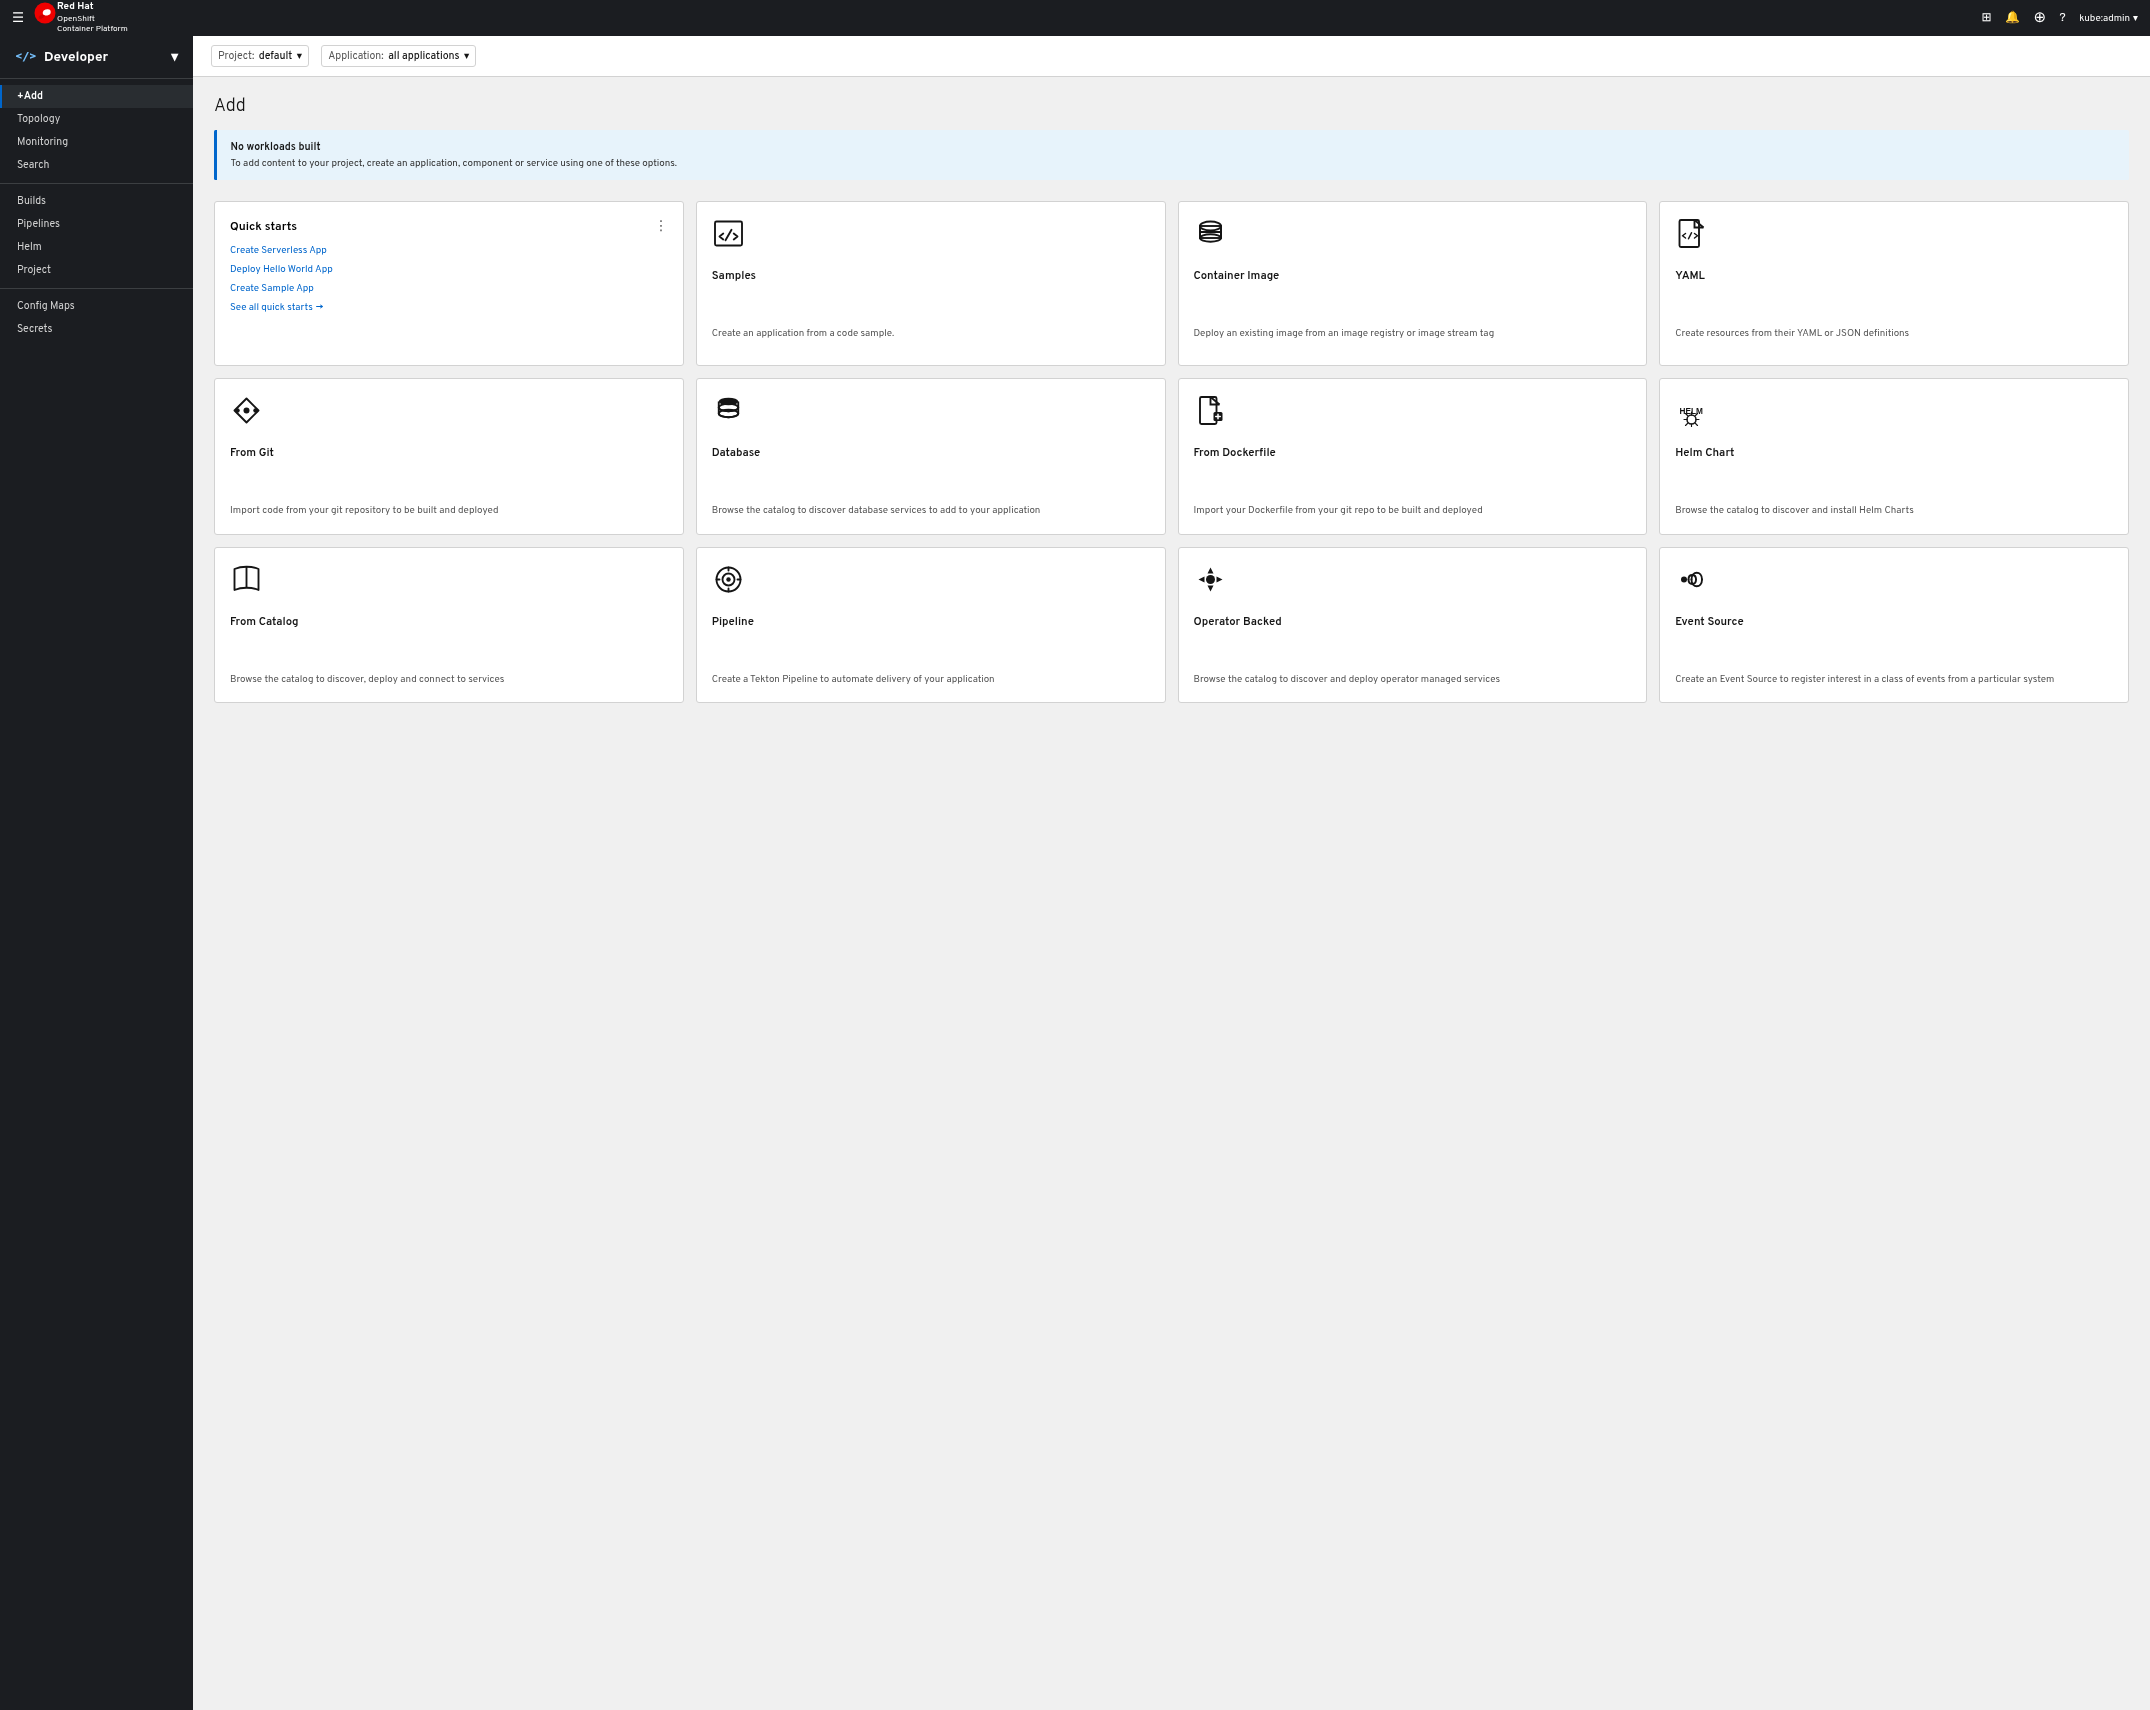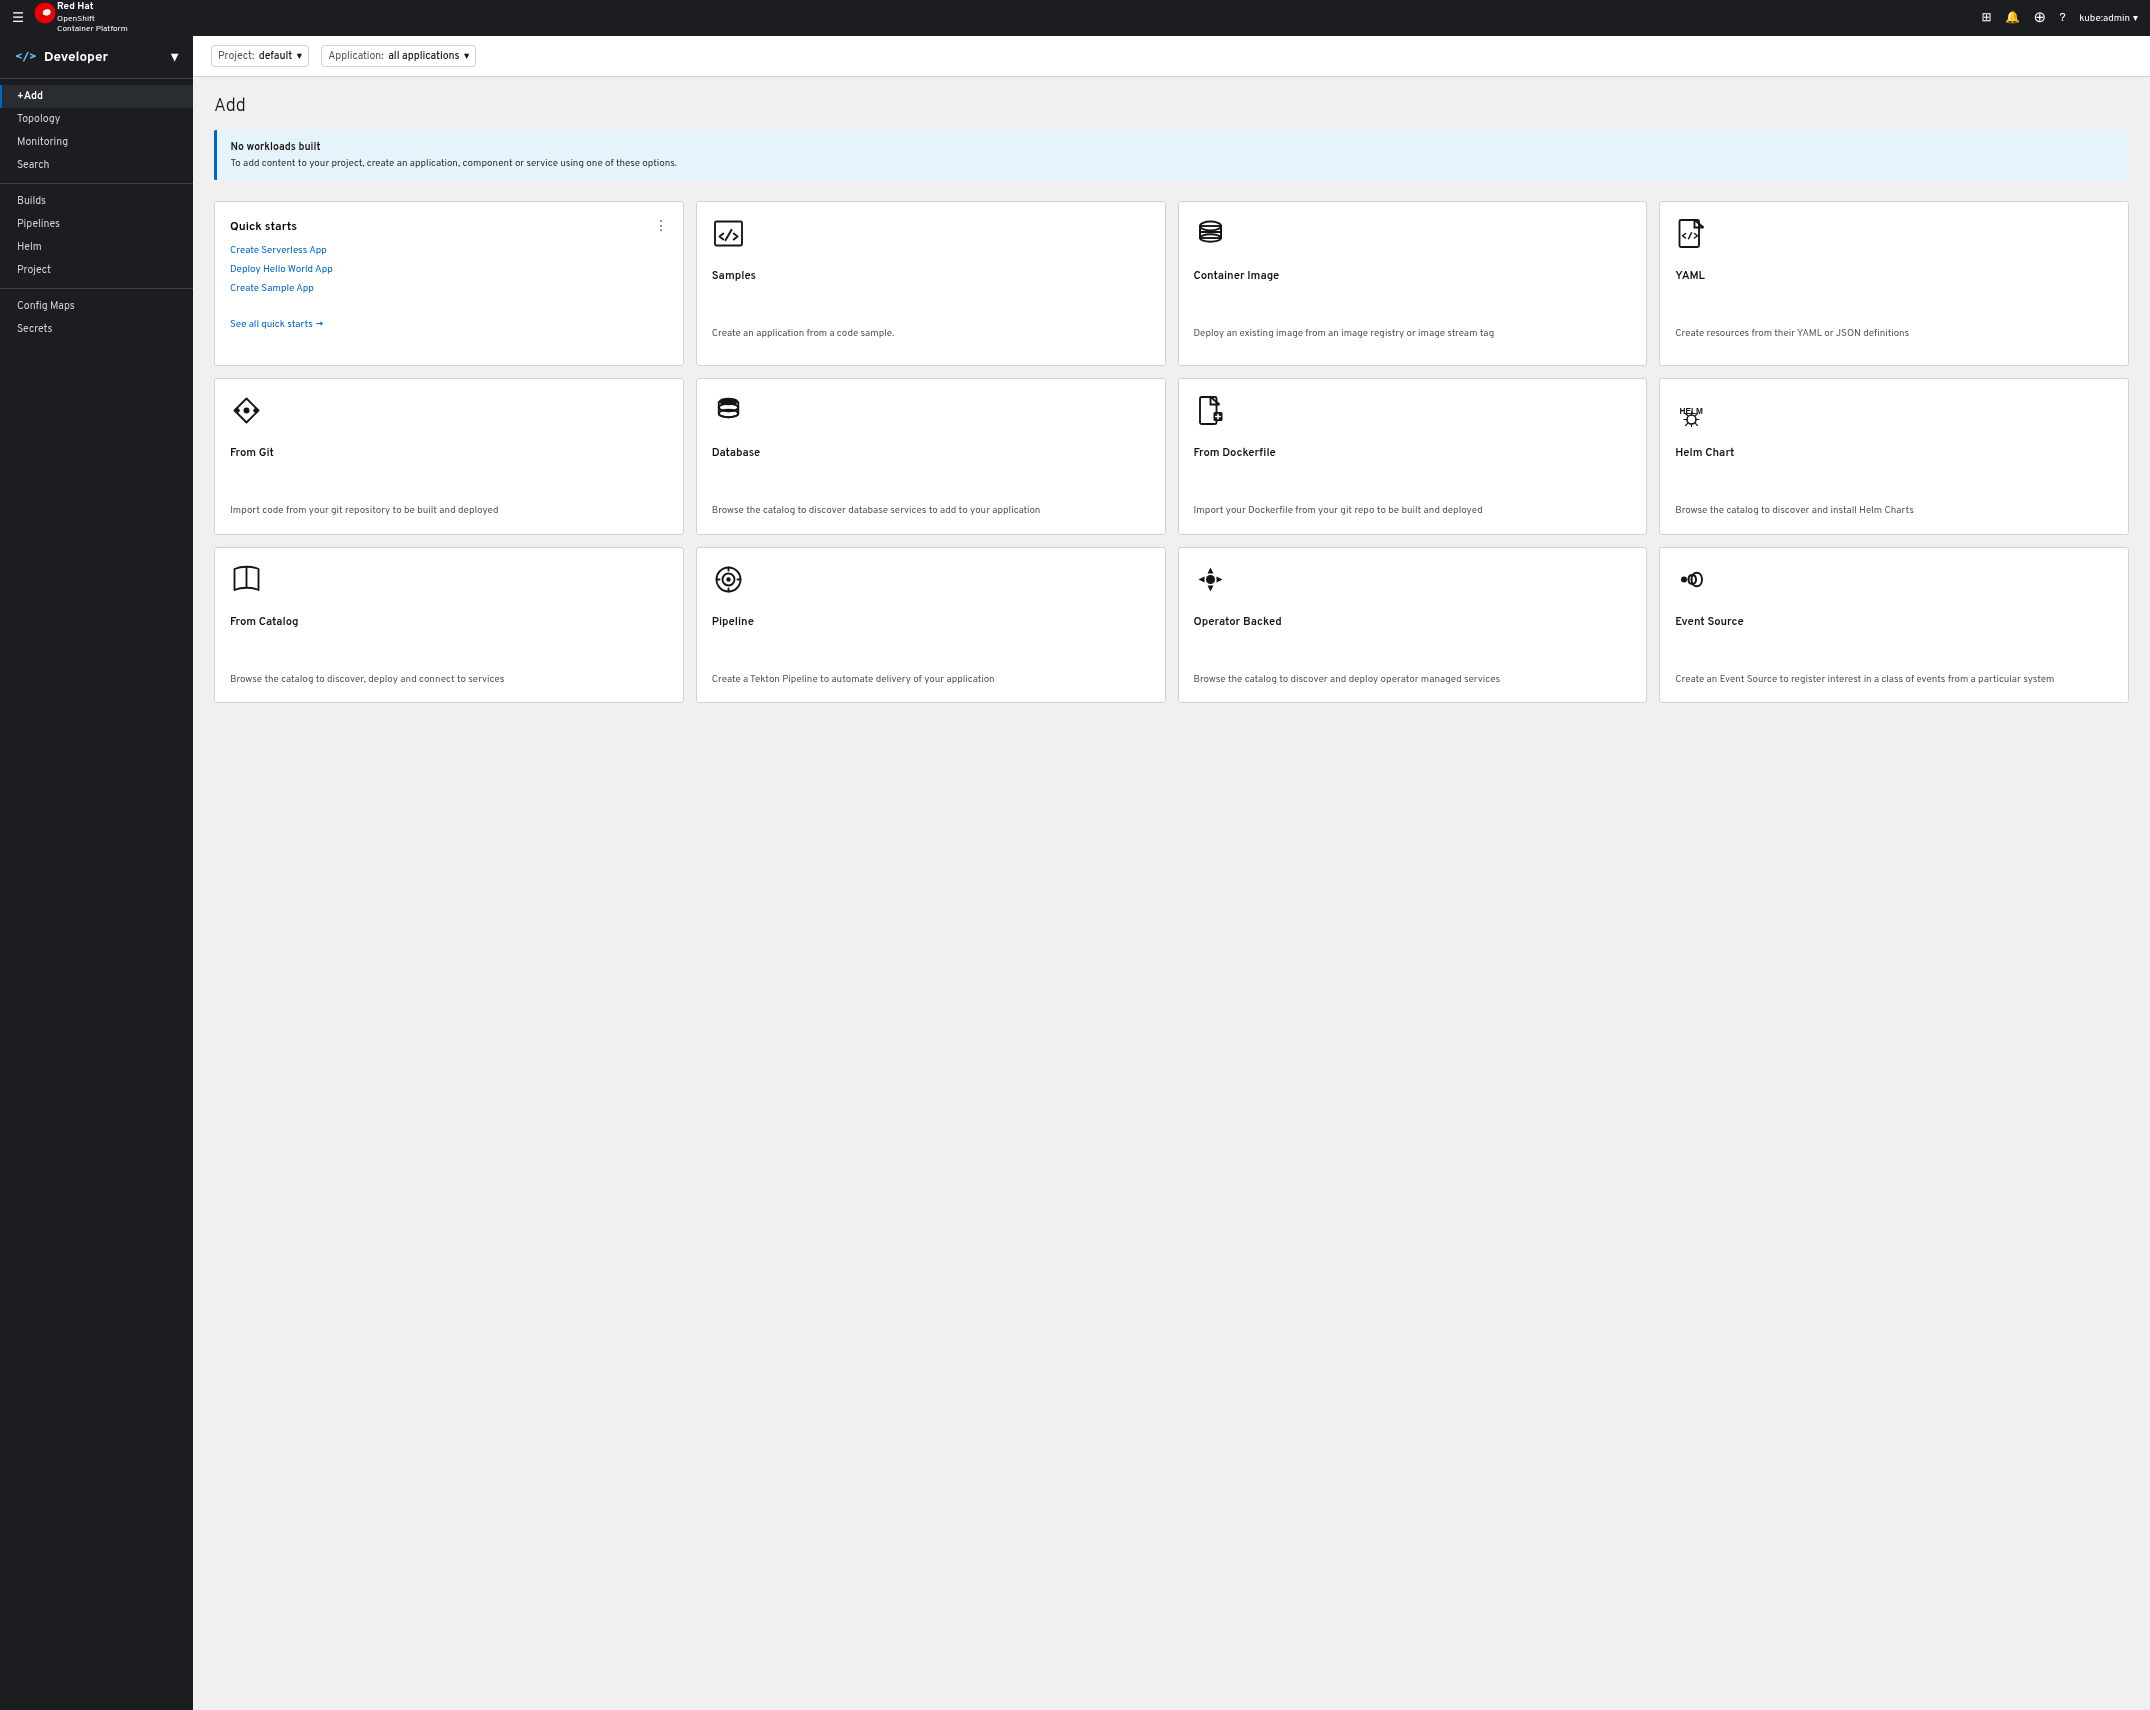--- a/index.html
+++ b/index.html
@@ -148,21 +148,21 @@
       text-decoration: none;
       cursor: pointer;
     }
     .card-see-all {
       display: flex;
       align-items: center;
       gap: 3px;
       color: #06c;
       font-size: 9.8px;
       cursor: pointer;
-      margin-top: 17px;
+      margin-top: 0;
     }
 
     
     .card-icon { font-size: 27px; margin-bottom: 9px; color: #151515; }
     .card-icon svg { width: 33px; height: 33px; }
     .card-title { font-size: 11.3px; font-weight: 600; color: #151515; margin-bottom: 6px; }
     .card-desc { font-size: 9.8px; color: #555; line-height: 1.5; margin-top: 38px; }
   </style>
 </head>
 <body>

